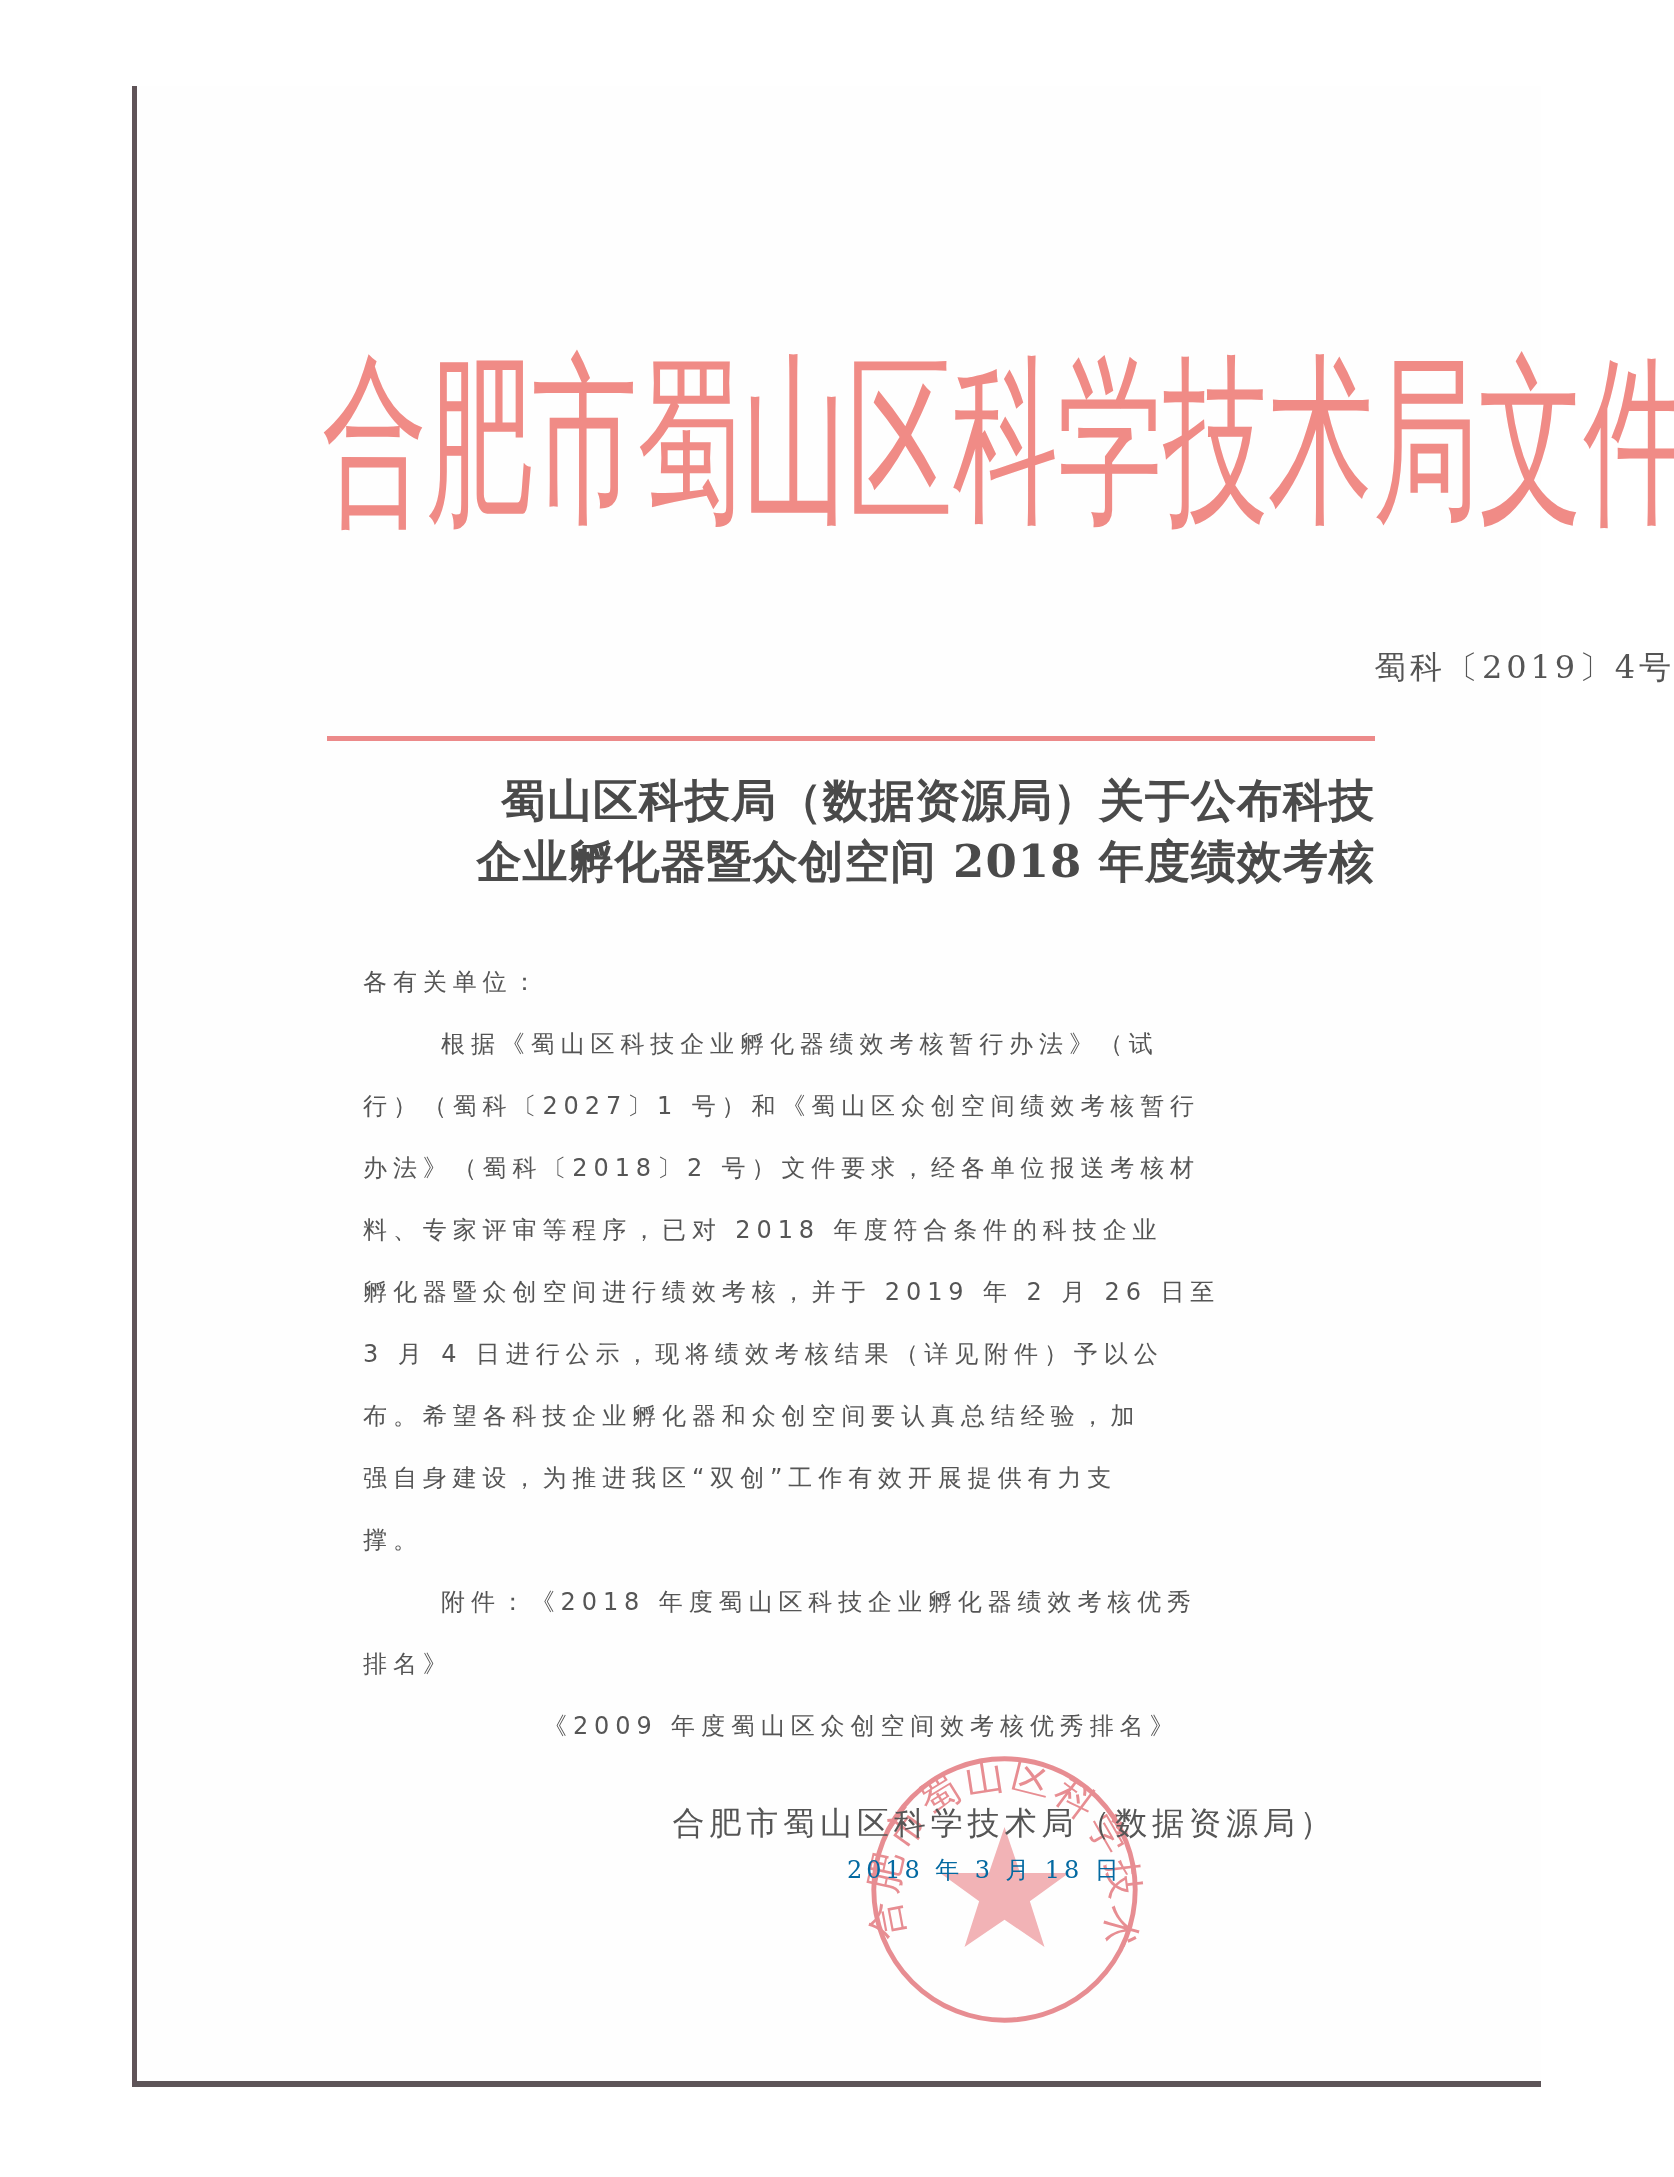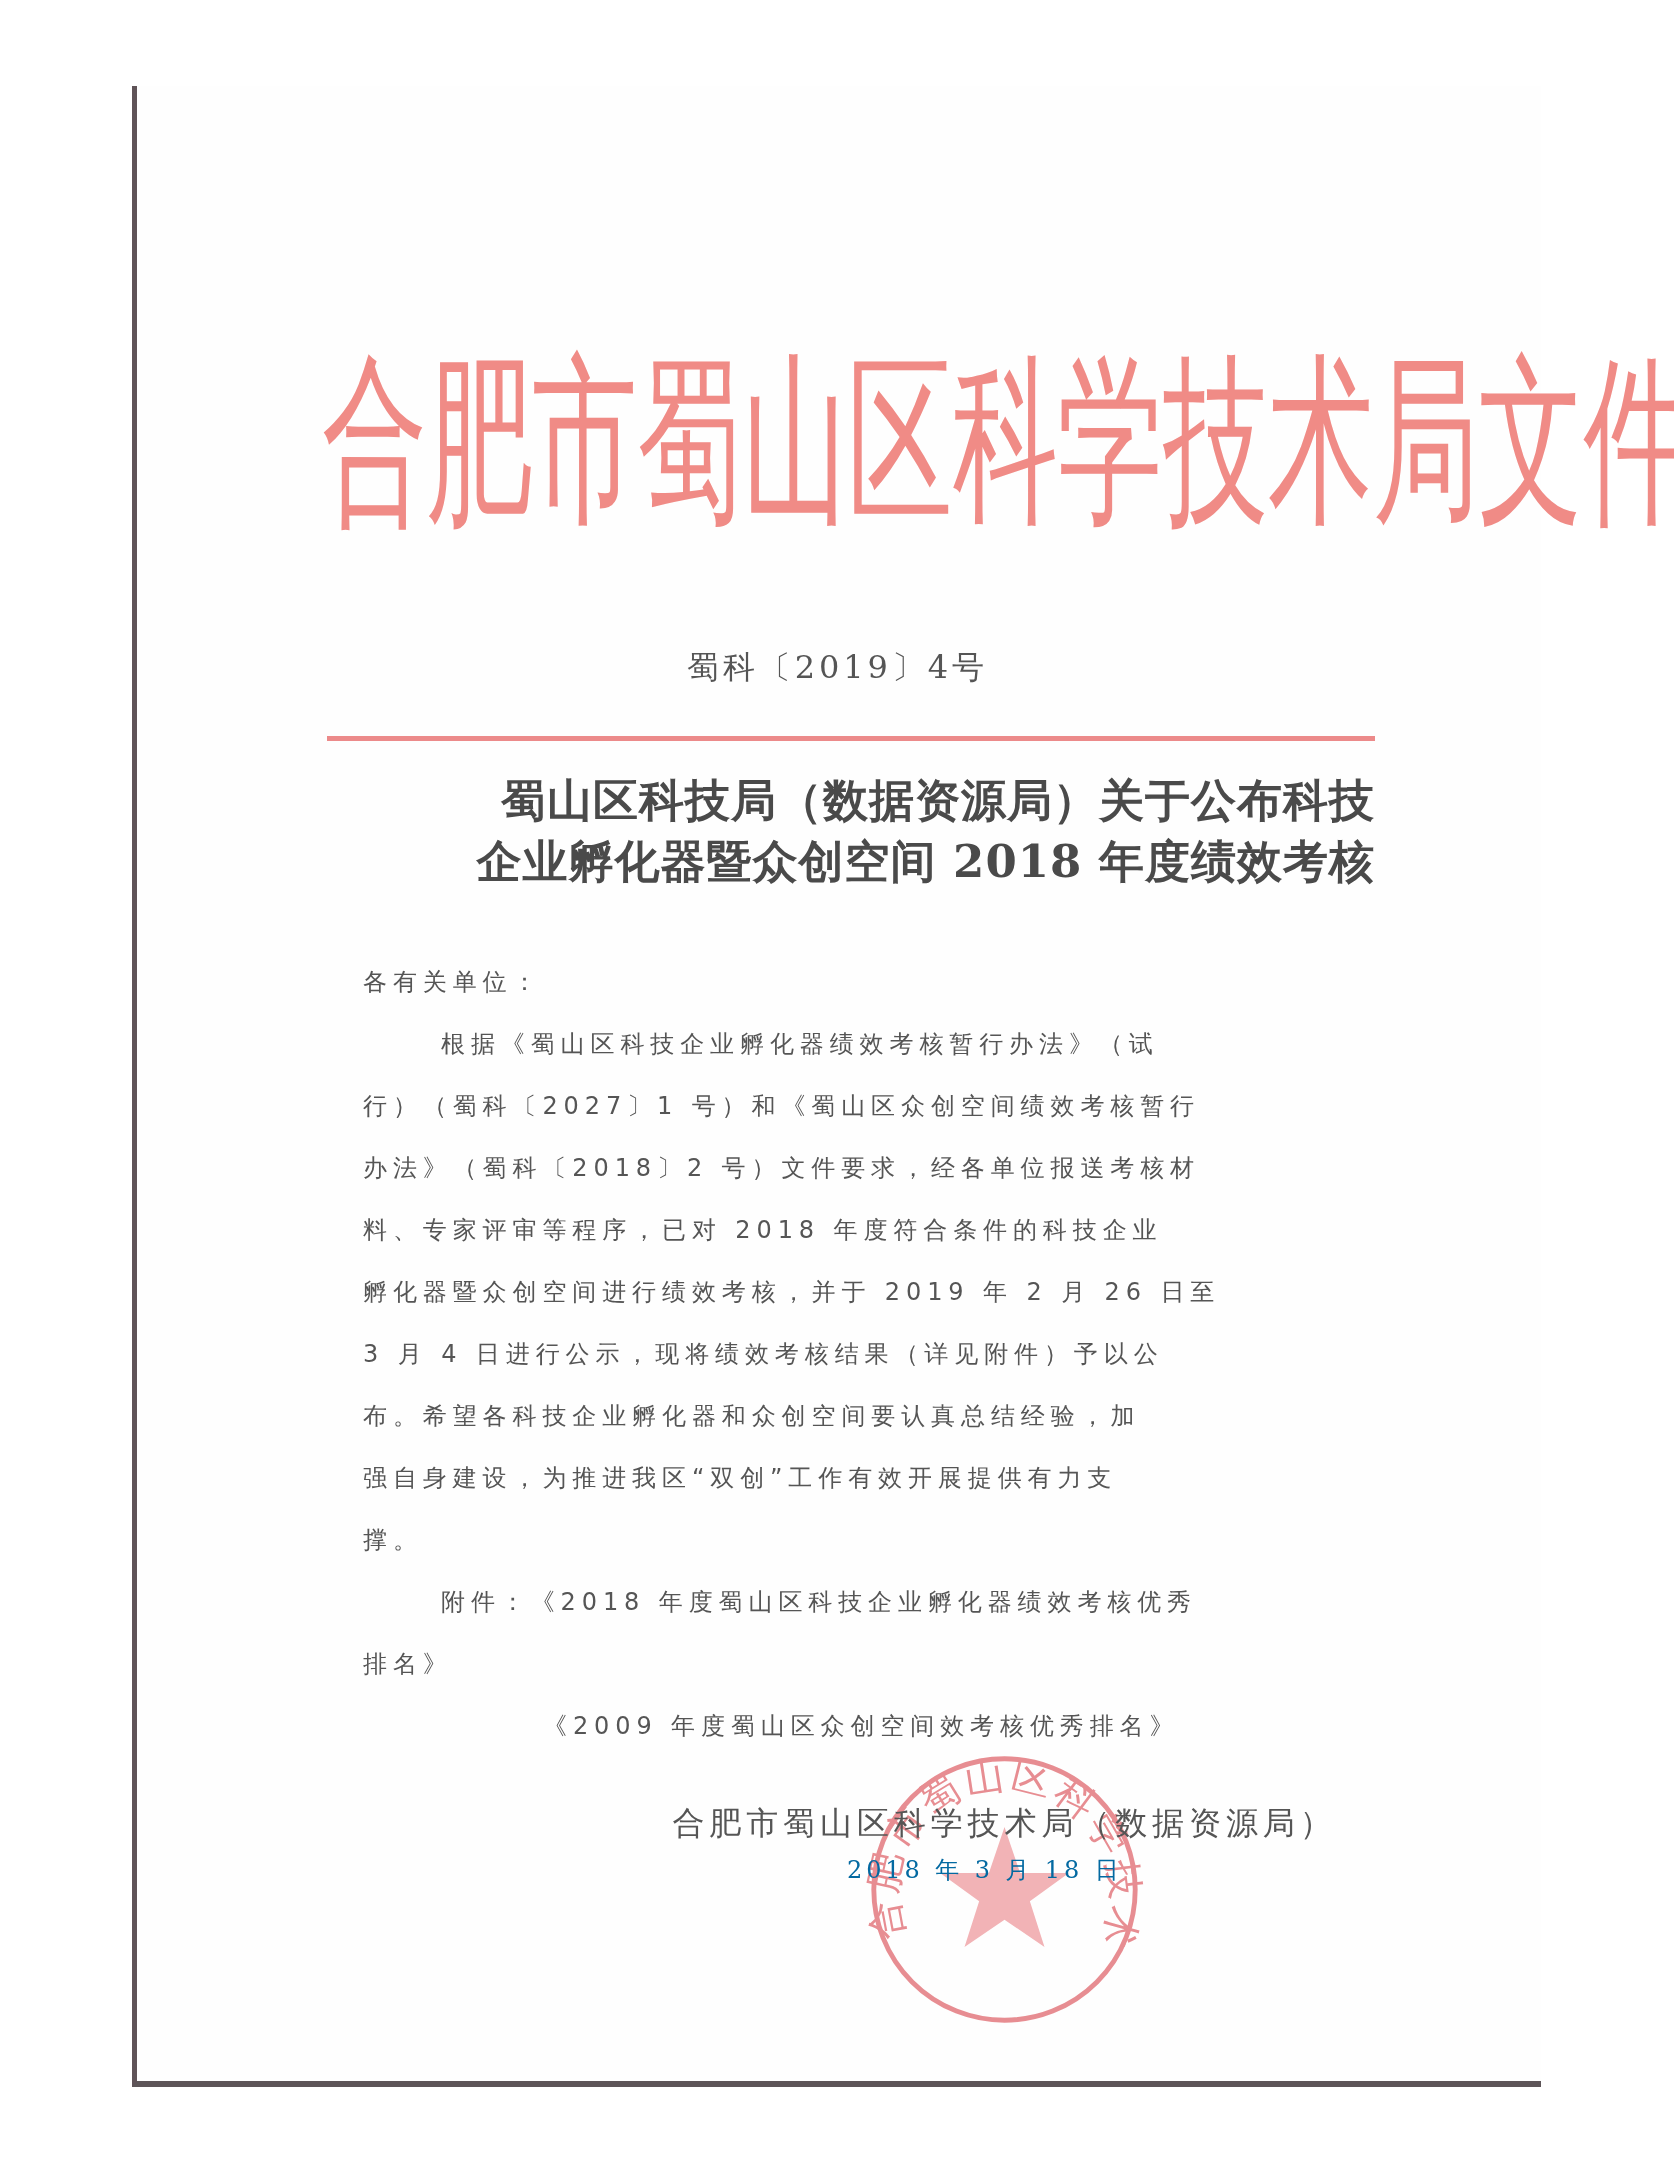--- a/index.html
+++ b/index.html
@@ -15,21 +15,21 @@
     position: absolute; left: 322px; top: 332px; width: 1073px; height: 215px;
     display: flex; justify-content: space-between; align-items: center;
     font-family: "DejaVu Serif", serif;
     color: #f08b86;
     font-size: 146px; line-height: 1; letter-spacing: 0;
     transform: scaleX(0.72); transform-origin: left center;
     width: 1463px;
   }
   .header-title span { display: inline-block; transform: scaleY(1.25); }
   .doc-number {
-    position: absolute; left: 0; width: 1675px; top: 646px; text-align: center;
+    position: absolute; left: 0; width: 1675px; top: 646px; text-align: right;
     font-family: "DejaVu Serif", serif; font-size: 32px; color: #555555;
     letter-spacing: 3.9px;
   }
   .red-rule {
     position: absolute; left: 327px; top: 736px; width: 1048px; height: 4.9px;
     background: #ec8a8a;
   }
   .notice-heading {
     position: absolute; left: 341px; top: 770px; width: 1034px; text-align: right;
     font-family: "DejaVu Serif", serif; font-weight: bold; font-size: 45px;

